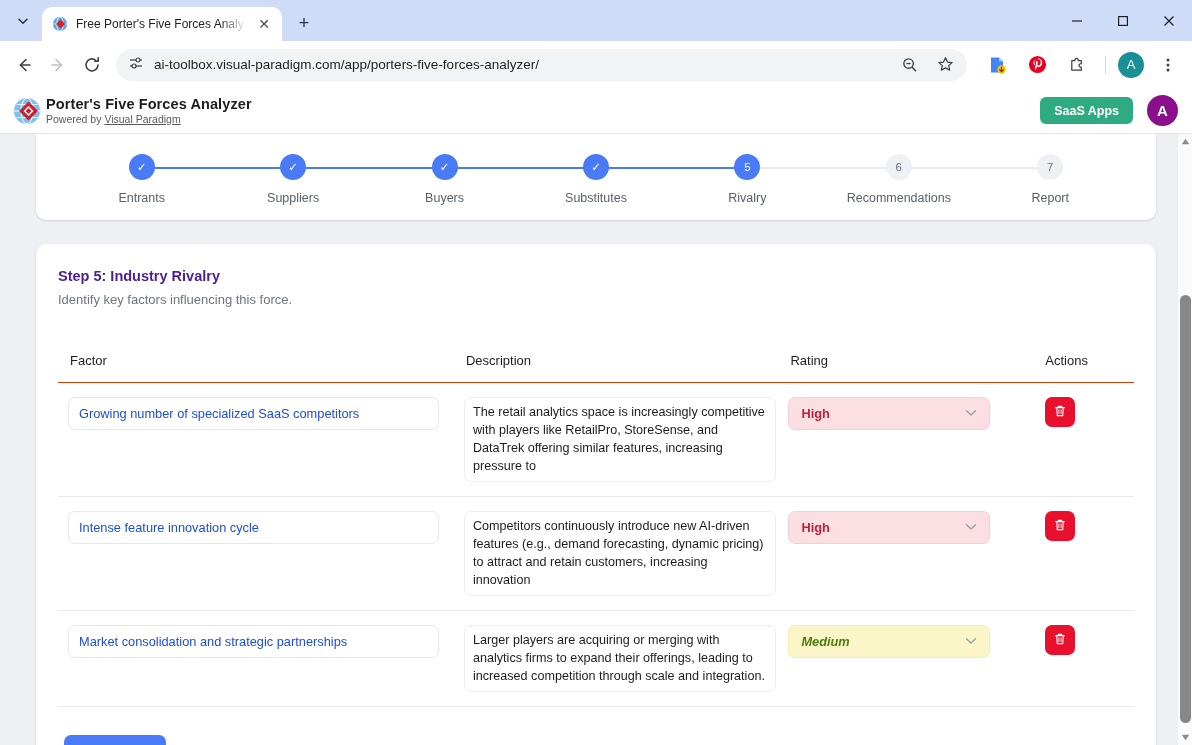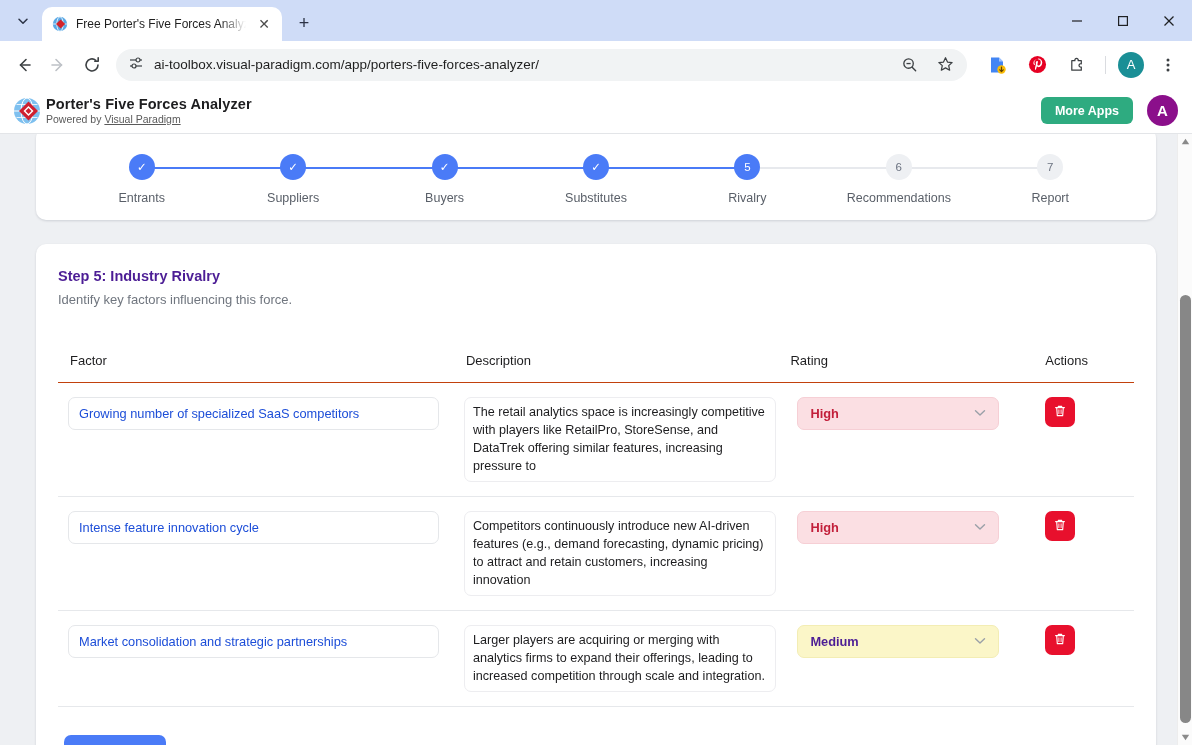--- a/index.html
+++ b/index.html
@@ -217,24 +217,24 @@
     line-height: 18px;
     padding: 5px 8px 6px 8px;
     margin-left: 3px;
   }
   .rating-select {
     width: 202px; height: 33px;
     border-radius: 7px;
     display: flex; align-items: center;
     justify-content: space-between;
     padding: 0 12px;
-    font-size: 12.8px; font-weight: bold; margin-left: 9px;
+    font-size: 12.8px; font-weight: bold;
   }
   .rating-select.high   { background: #fbdfe3; color: #c21f3a; border: 1px solid #f6cfd5; }
-  .rating-select.medium { background: #fbf6c8; color: #4c1d95; border: 1px solid #f3edb4; }
+  .rating-select.medium { background: #fbf6c8; color: #4d7c0f; border: 1px solid #f3edb4; font-style: italic; }
   .chev { color: #9aa0a8; font-size: 10px; }
   .del-btn {
     width: 30px; height: 30px;
     background: #e8102d; color: #ffffff;
     border-radius: 7px; border: none;
     display: flex; align-items: center; justify-content: center;
   }
   .add-row {
     margin-top: 28px; margin-left: 6px;
     height: 34px; padding: 0 16px 0 12px;
@@ -388,21 +388,21 @@
         <path d="M16.5 5.5 L26 15 L16.5 24.5 L7 15 Z" fill="#cf2030"></path>
         <path d="M16.5 10 L21.5 15 L16.5 20 L11.5 15 Z" fill="#ffffff"></path>
         <path d="M16.5 12 L19.5 15 L16.5 18 L13.5 15 Z" fill="#cf2030"></path>
       </svg>
     </span>
     <div class="app-titles">
       <span class="app-title">Porter's Five Forces Analyzer</span>
       <span class="app-sub"><span>Powered by </span><a href="#">Visual Paradigm</a></span>
     </div>
     <div class="hdr-spacer"></div>
-    <button class="more-apps">More Apps</button>
+    <button class="more-apps">SaaS Apps</button>
     <span class="user-av">A</span>
   </div>
 
   <div class="page">
     <div class="page-inner">
 
       <div class="card stepper-card">
         <div class="stepper">
 
           <div class="step">

